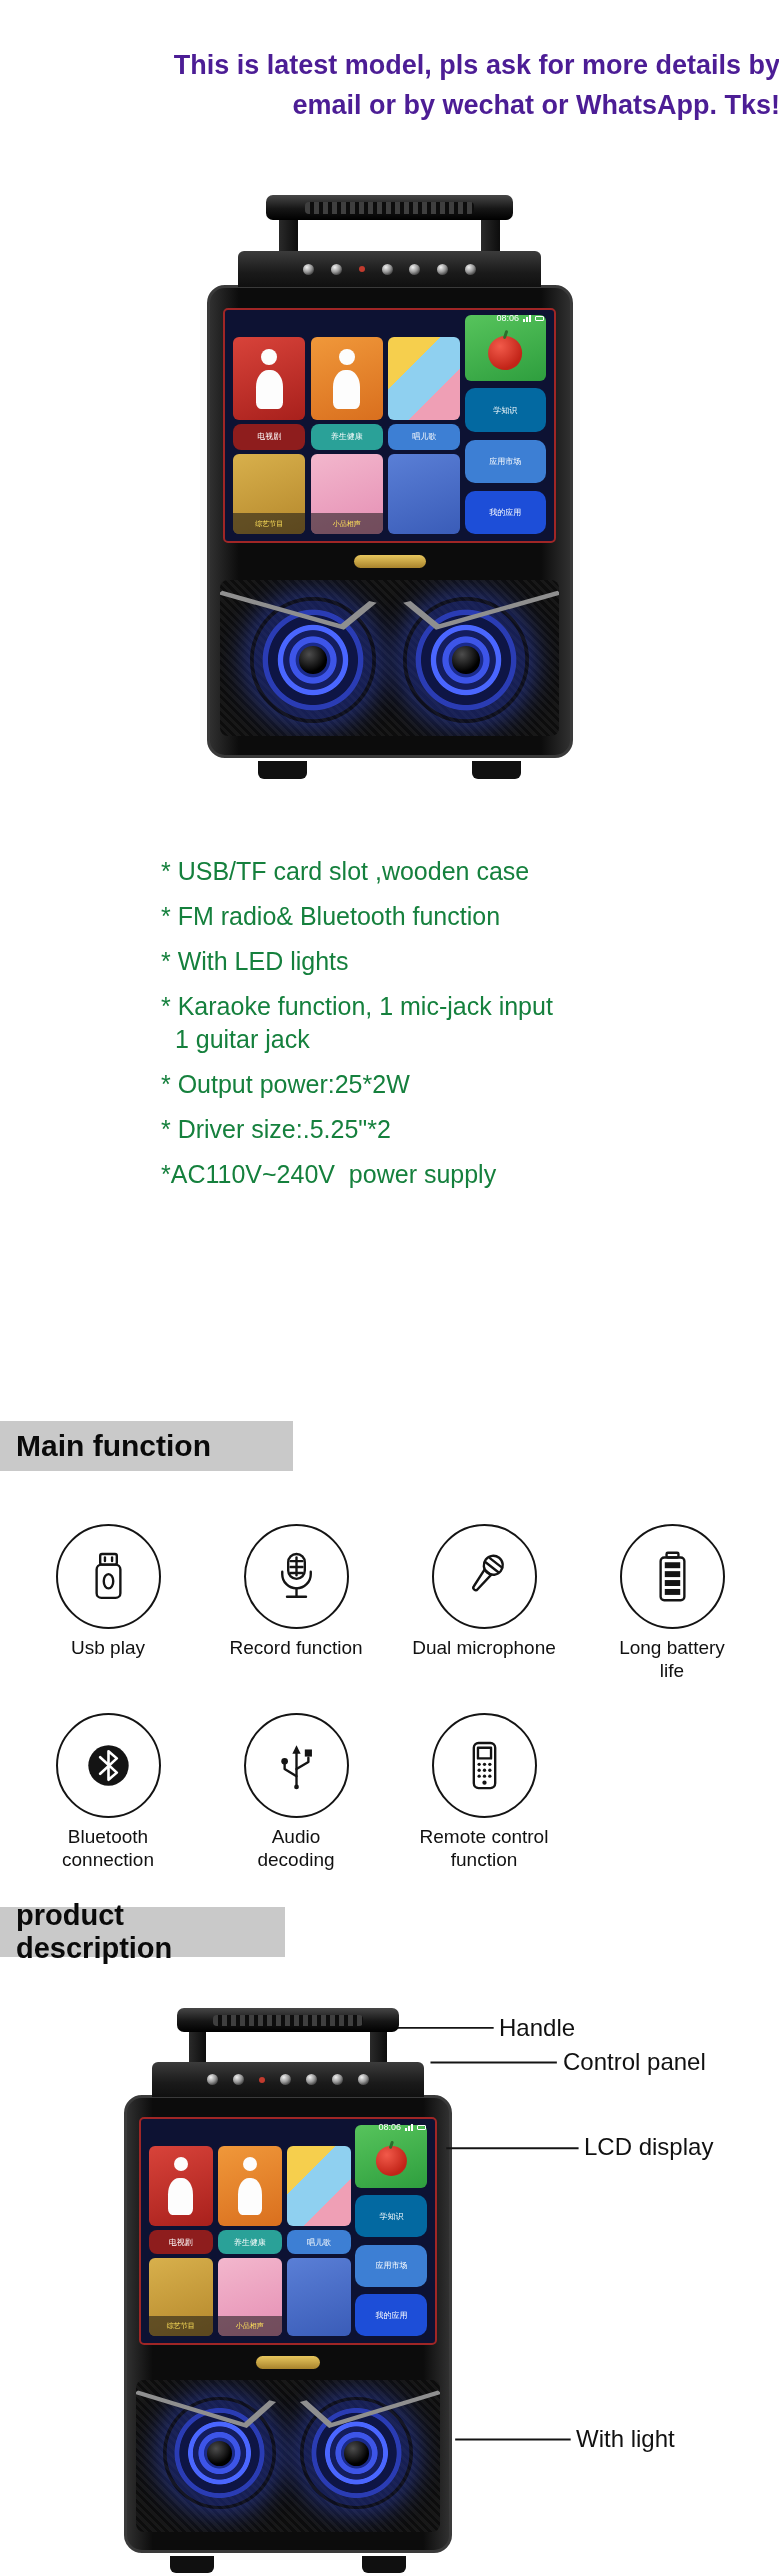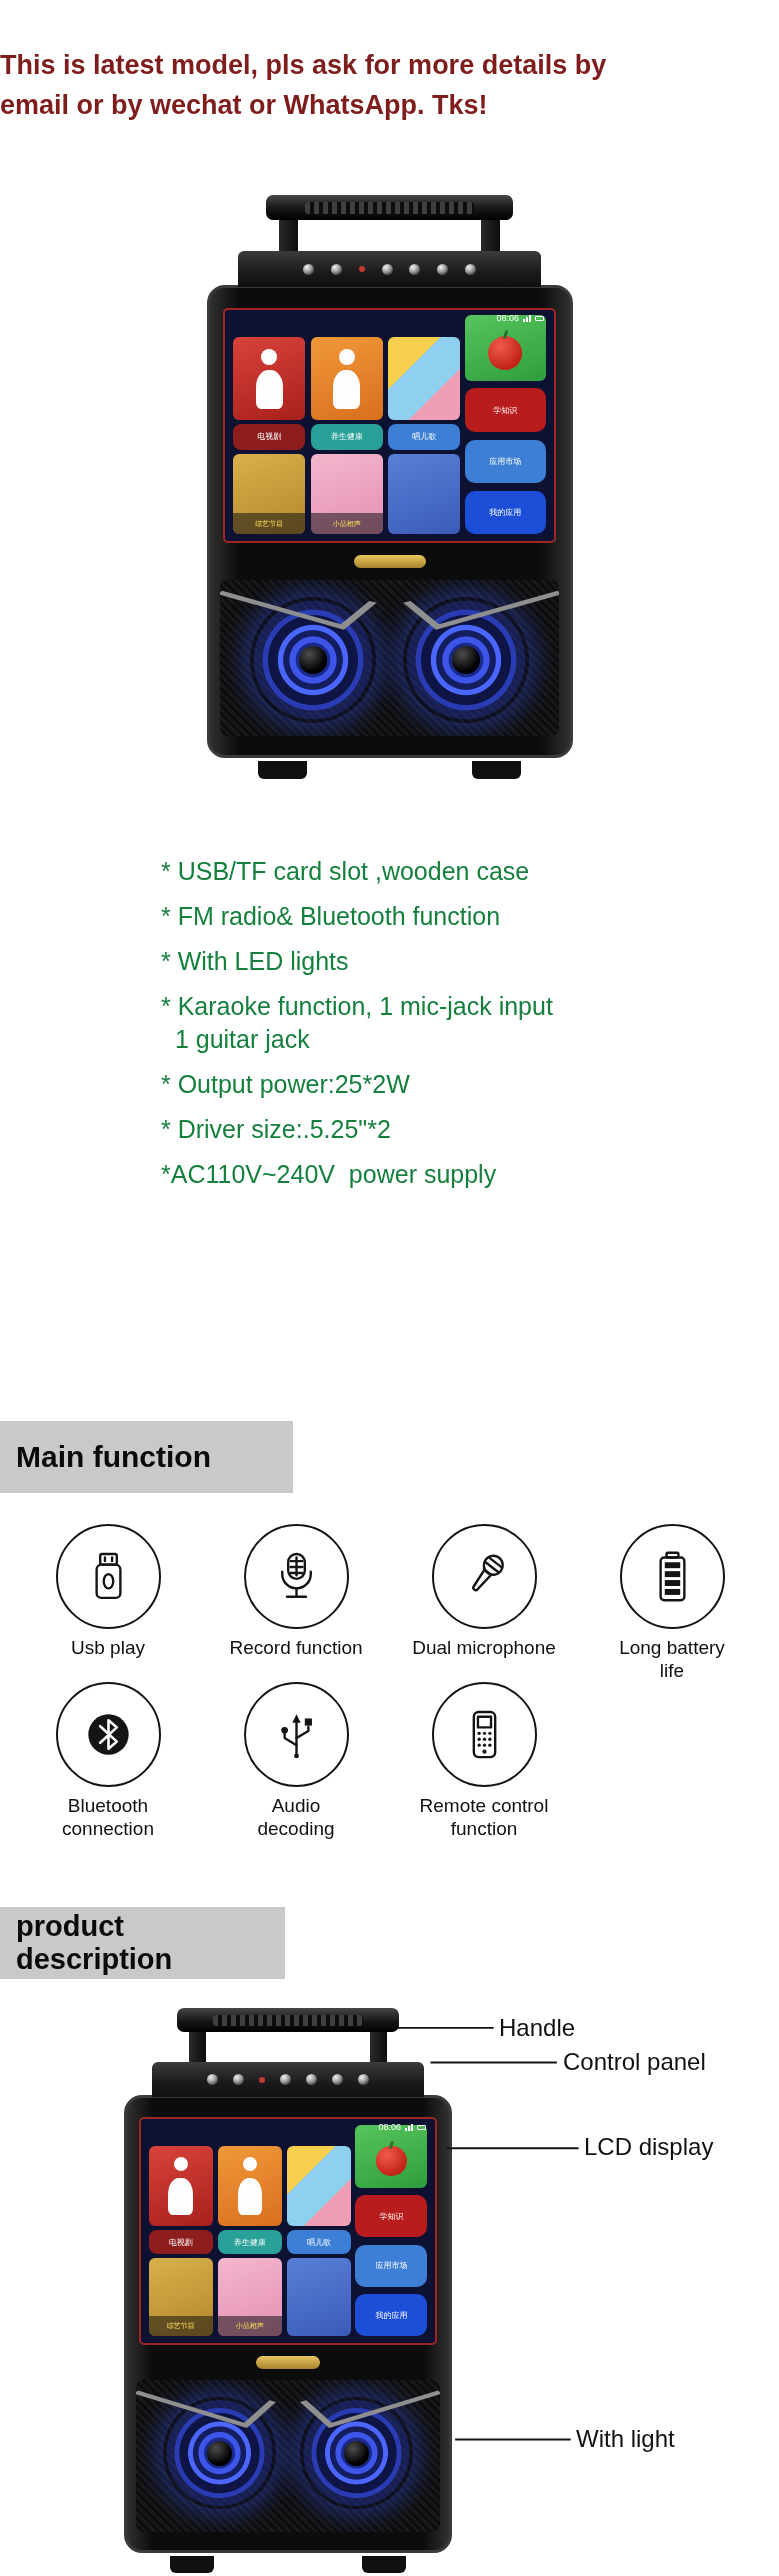--- a/index.html
+++ b/index.html
@@ -1,22 +1,22 @@
 <!DOCTYPE html>
 <html><head>
 <meta charset="utf-8">
 <style>
   *{margin:0;padding:0;box-sizing:border-box}
   body{background:#fff}
   .page{position:relative;width:780px;height:2576px;background:#fff;overflow:hidden;
         font-family:"Liberation Sans",sans-serif;color:#111}
 
   
-  .header{position:absolute;top:45px;left:0;width:100%;text-align:left;
-          font-weight:bold;font-size:27px;line-height:40px;color:#7f1d1d}
+  .header{position:absolute;top:45px;left:0;width:100%;text-align:right;
+          font-weight:bold;font-size:27px;line-height:40px;color:#4c1d95}
 
   
   .speaker-slot{position:absolute}
   #slot1{top:195px;left:202px;width:375px;height:584px}
   #slot2{top:0;left:120px;width:336px;height:565px}
   .speaker{position:relative;width:100%;height:100%}
   .handle-bar{position:absolute;top:0;left:17%;width:66%;height:4.3%;z-index:3;
               background:linear-gradient(#474747,#161616 55%,#000);border-radius:7px}
   .handle-bar::after{content:"";position:absolute;left:16%;right:16%;top:28%;height:46%;
               background:repeating-linear-gradient(90deg,#3f3f3f 0 5px,#0d0d0d 5px 9px);border-radius:4px}
@@ -60,21 +60,21 @@
   .band{position:absolute;left:0;right:0;bottom:0;height:26%;background:rgba(20,20,20,.55);
         color:#ffe15a;font-size:7px;display:flex;align-items:center;justify-content:center;
         white-space:nowrap;overflow:hidden}
   .apple-tile{flex:1.5;background:linear-gradient(160deg,#57c45c,#2e9e3e);border-radius:6px;position:relative}
   .apple{position:absolute;left:50%;top:58%;transform:translate(-50%,-50%);width:42%;aspect-ratio:1;
         background:radial-gradient(circle at 35% 30%,#f25a4a,#c22418 70%);border-radius:50%}
   .apple::before{content:"";position:absolute;top:-18%;left:46%;width:10%;height:26%;
         background:#2c6e2c;border-radius:2px;transform:rotate(18deg)}
   .rbtn{flex:1;border-radius:10px;display:flex;align-items:center;justify-content:center;
         font-size:8px;color:#fff;white-space:nowrap;overflow:hidden}
-  .rbtn.r0{background:#b91c1c}.rbtn.r1{background:#3d7fd4}.rbtn.r2{background:#1d4ed8}
+  .rbtn.r0{background:#0369a1}.rbtn.r1{background:#3d7fd4}.rbtn.r2{background:#1d4ed8}
   .badge{position:absolute;top:57.2%;left:40%;width:20%;height:2.8%;
         background:linear-gradient(#e8c75e,#a8832c);border-radius:10px}
   .grille{position:absolute;top:62.5%;left:2.8%;width:94.4%;height:33.5%;border-radius:8px;overflow:hidden;
         background:repeating-linear-gradient(45deg,#181818 0 3px,#0d0d0d 3px 6px)}
   .brows{position:absolute;left:0;top:0;width:100%;height:55%;z-index:2}
   .woofer{position:absolute;top:11%;width:37%;aspect-ratio:1;border-radius:50%;
         background:radial-gradient(circle,#000 0 13%,#1a2a8a 14% 19%,#3d55e8 20% 26%,#141d5e 27% 33%,
           #4a66ff 34% 39%,#0e1545 40% 50%,#2a3cb4 51% 56%,rgba(30,45,140,.55) 57% 66%,
           rgba(12,18,70,.28) 67% 76%,rgba(0,0,0,0) 77%);
         box-shadow:0 0 24px 7px rgba(55,85,255,.4)}
@@ -82,28 +82,28 @@
         background:radial-gradient(circle at 36% 30%,#4d4d4d,#000 65%)}
   .woofer.wl{left:9%}.woofer.wr{right:9%}
   .foot{position:absolute;bottom:0;width:13%;height:3%;background:#101010;border-radius:0 0 6px 6px}
   .foot.fl{left:15%}.foot.fr{right:15%}
 
   
   .features{position:absolute;top:855px;left:161px;width:563px;list-style:none}
   .features li{font-size:25px;line-height:33px;margin-bottom:12px;white-space:pre-wrap;color:#15803d}
 
   
-  .section-bar{position:absolute;left:0;height:72px;background:#c9c9c9;display:flex;
+  .section-bar{position:absolute;left:0;height:50px;background:#c9c9c9;display:flex;
         align-items:center;padding-left:16px;font-weight:bold;color:#0a0a0a}
   #bar-main{top:1421px;width:293px;font-size:30px}
   #bar-pd{top:1907px;width:285px;font-size:29px}
 
   
   .functions{position:absolute;top:1524px;left:14px;width:752px;display:grid;
-        grid-template-columns:repeat(4,1fr);}
+        grid-template-columns:repeat(4,1fr);row-gap:31px}
   .fn{display:flex;flex-direction:column;align-items:center}
   .fn-circle{width:105px;height:105px;border:2.5px solid #141414;border-radius:50%;
         display:flex;align-items:center;justify-content:center;background:#fff}
   .fn-circle svg{stroke:#141414;stroke-width:2;fill:none;stroke-linecap:round;stroke-linejoin:round}
   .fn-label{margin-top:7px;font-size:19px;line-height:23px;text-align:center;white-space:pre-line;color:#111}
 
   
   .pd-section{position:absolute;top:2008px;left:0;width:780px;height:568px}
   .callout-lines{position:absolute;left:0;top:0;width:100%;height:100%;pointer-events:none}
   .callout{position:absolute;font-size:24px;color:#111;white-space:nowrap}

